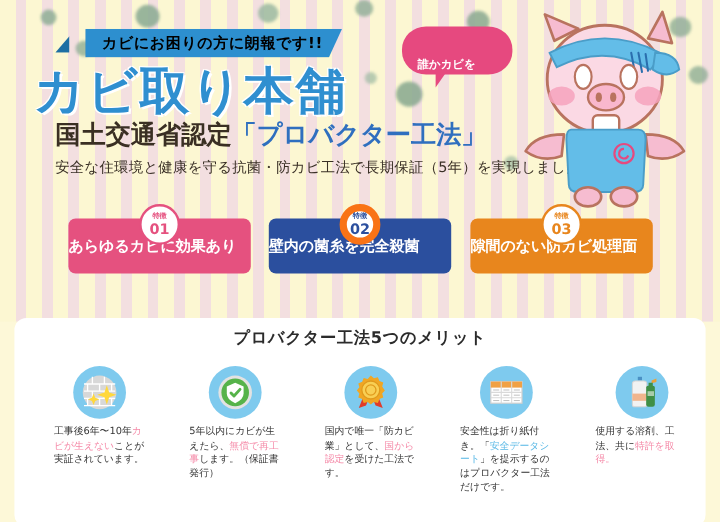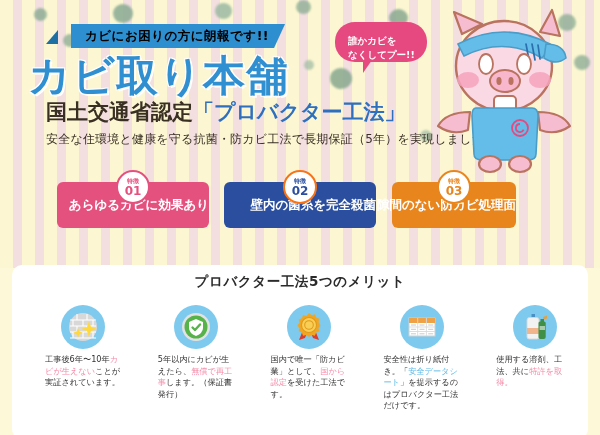--- a/index.html
+++ b/index.html
@@ -68,37 +68,37 @@
     border-bottom:13px solid transparent;border-right:5px solid transparent;
   }
 
   
   .pig{position:absolute;left:428px;top:4px;width:150px;height:170px;}
 
   
   .features{position:absolute;left:0;top:170px;width:600px;height:62px;}
   .feat{
     position:absolute;top:12px;height:46px;border-radius:6px;
-    display:flex;align-items:center;justify-content:flex-end;
+    display:flex;align-items:center;justify-content:flex-start;
     color:#ffffff;font-weight:bold;font-size:12.5px;white-space:nowrap;
   }
   .feat.f1{left:57px;width:152px;background:#e5517f;}
   .feat.f2{left:224px;width:152px;background:#2b4f9e;}
-  .feat.f3{left:392px;width:124px;background:#e8861d;}
+  .feat.f3{left:392px;width:152px;background:#e8861d;}
   .badge{
     position:absolute;top:-12px;left:50%;transform:translateX(-50%);
     width:34px;height:34px;border-radius:50%;
     background:#ffffff;display:flex;flex-direction:column;
     align-items:center;justify-content:center;line-height:1;
     box-sizing:border-box;
   }
   .badge .bl{font-size:6px;font-weight:bold;margin-bottom:1px;}
   .badge .bn{font-size:12px;font-weight:bold;}
   .f1 .badge{border:2px solid #e5517f;} .f1 .badge .bl,.f1 .badge .bn{color:#e5517f;}
-  .f2 .badge{border:2px solid #f97316;} .f2 .badge .bl,.f2 .badge .bn{color:#2b4f9e;}
+  .f2 .badge{border:6px solid #f97316;} .f2 .badge .bl,.f2 .badge .bn{color:#2b4f9e;}
   .f3 .badge{border:2px solid #e8861d;} .f3 .badge .bl,.f3 .badge .bn{color:#e8861d;}
 
   
   .panel{
     position:absolute;left:12px;top:265px;width:576px;height:174px;
     background:#ffffff;border-radius:10px;
   }
   .panel-title{
     position:absolute;left:0;top:8px;width:100%;text-align:center;
     font-size:13.5px;font-weight:bold;color:#2b2b2b;letter-spacing:.6px;
@@ -148,21 +148,20 @@
     <div class="h1">カビ取り本舗</div>
 
     <div class="h2">
       <span class="dark">国土交通省認定</span><span class="blue">「プロバクター工法」</span>
     </div>
 
     <div class="h3">安全な住環境と健康を守る抗菌・防カビ工法で長期保証（5年）を実現しました！</div>
 
     <div class="bubble">
       <span>誰かカビを</span>
-      <span>なくしてプー!!</span>
     </div>
 
     <svg class="pig" viewBox="0 0 150 170">
 
       <path d="M34 30 L26 8 L54 20 Z" fill="#f6bcd0" stroke="#b9735f" stroke-width="2.2" stroke-linejoin="round"></path>
       <path d="M112 28 L124 6 L132 32 Z" fill="#f6bcd0" stroke="#b9735f" stroke-width="2.2" stroke-linejoin="round"></path>
 
       <ellipse cx="76" cy="62" rx="48" ry="45" fill="#fbd9e4" stroke="#b9735f" stroke-width="2.4"></ellipse>
 
       <path d="M30 40 Q76 16 122 40 Q118 50 114 54 Q76 32 36 52 Z" fill="#63bde8" stroke="#4a9dc8" stroke-width="1.6"></path>

